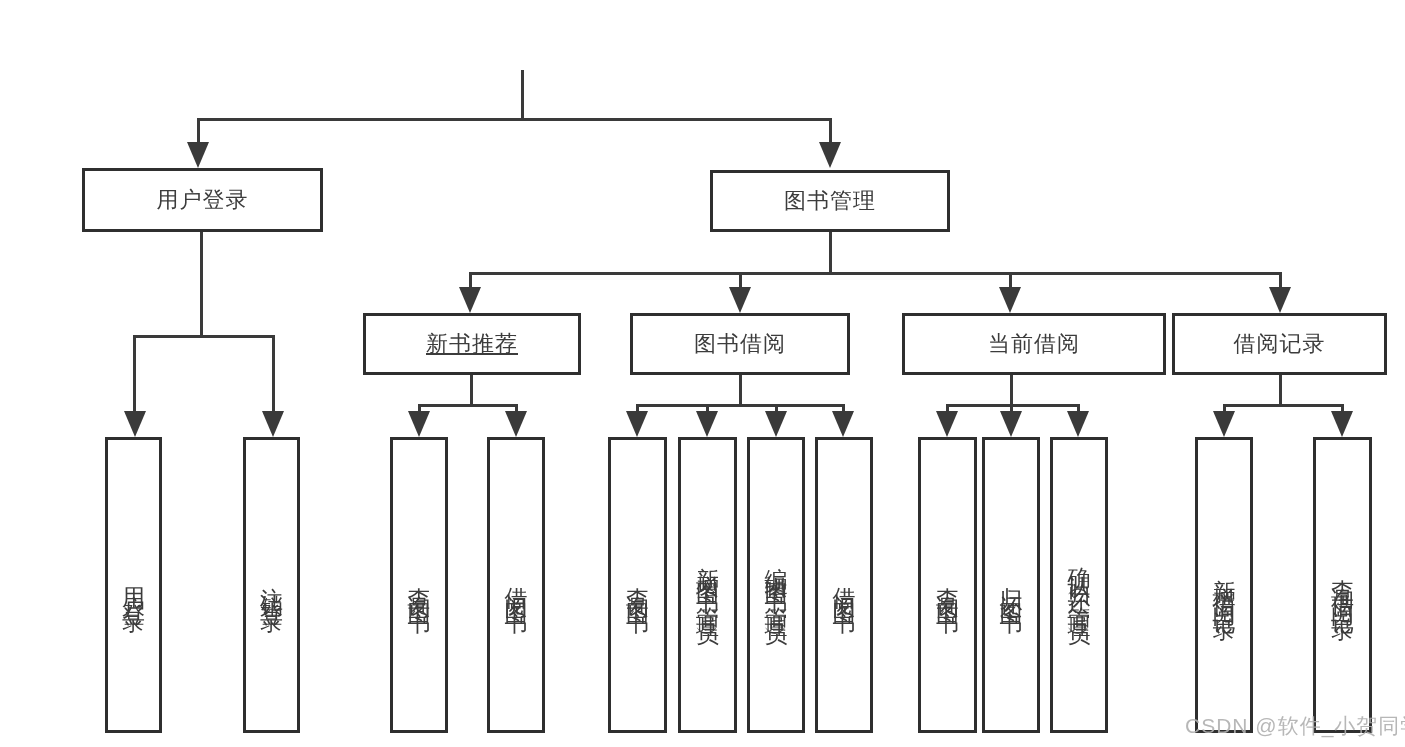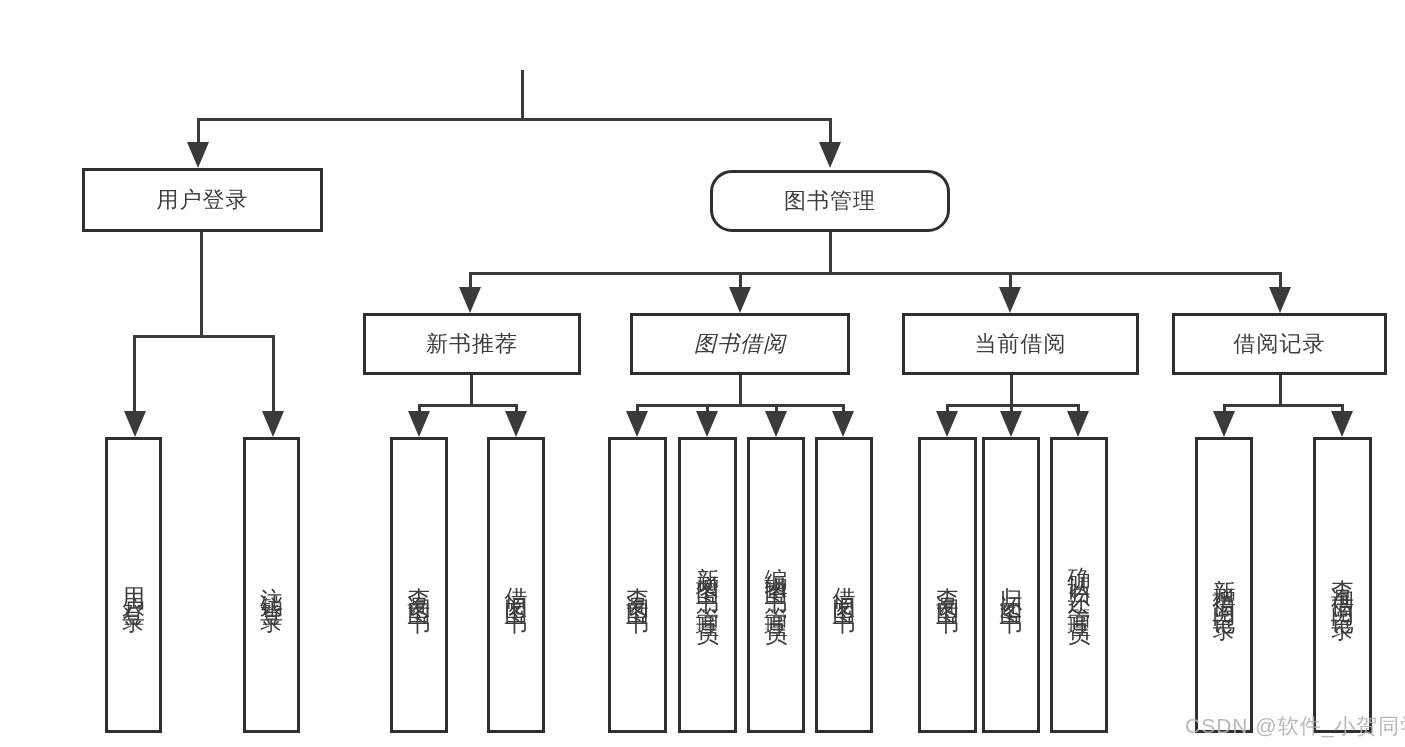--- a/index.html
+++ b/index.html
@@ -91,21 +91,21 @@
   <div class="vline" style="left:521px; top:70px; height:48px;"></div>
   <div class="hline" style="left:197px; top:118px; width:635px;"></div>
   <div class="vline" style="left:197px; top:118px; height:28px;"></div>
   <div class="arrow" style="left:187px; top:142px;"></div>
   <div class="vline" style="left:829px; top:118px; height:28px;"></div>
   <div class="arrow" style="left:819px; top:142px;"></div>
 
   <div class="box" style="left:82px; top:168px; width:241px; height:64px;">
     <span>用户登录</span>
   </div>
-  <div class="box" style="left:710px; top:170px; width:240px; height:62px;border-radius:22px;">
+  <div class="box" style="left:710px; top:170px; width:240px; height:62px;">
     <span>图书管理</span>
   </div>
 
   <div class="vline" style="left:200px; top:232px; height:103px;"></div>
   <div class="hline" style="left:133px; top:335px; width:142px;"></div>
   <div class="vline" style="left:133px; top:335px; height:76px;"></div>
   <div class="arrow" style="left:124px; top:411px;"></div>
   <div class="vline" style="left:272px; top:335px; height:76px;"></div>
   <div class="arrow" style="left:262px; top:411px;"></div>
 
@@ -113,27 +113,27 @@
   <div class="hline" style="left:469px; top:272px; width:813px;"></div>
   <div class="vline" style="left:469px; top:272px; height:15px;"></div>
   <div class="arrow" style="left:459px; top:287px;"></div>
   <div class="vline" style="left:739px; top:272px; height:15px;"></div>
   <div class="arrow" style="left:729px; top:287px;"></div>
   <div class="vline" style="left:1009px; top:272px; height:15px;"></div>
   <div class="arrow" style="left:999px; top:287px;"></div>
   <div class="vline" style="left:1279px; top:272px; height:15px;"></div>
   <div class="arrow" style="left:1269px; top:287px;"></div>
 
-  <div class="box" style="left:363px; top:313px; width:218px; height:62px;">
+  <div class="box" style="left:363px; top:313px; width:218px; height:62px;text-decoration:underline;">
     <span>新书推荐</span>
   </div>
-  <div class="box" style="left:630px; top:313px; width:220px; height:62px;font-style:italic;">
+  <div class="box" style="left:630px; top:313px; width:220px; height:62px;">
     <span>图书借阅</span>
   </div>
-  <div class="box" style="left:902px; top:313px; width:237px; height:62px;">
+  <div class="box" style="left:902px; top:313px; width:264px; height:62px;">
     <span>当前借阅</span>
   </div>
   <div class="box" style="left:1172px; top:313px; width:215px; height:62px;">
     <span>借阅记录</span>
   </div>
 
   <div class="vline" style="left:470px; top:375px; height:29px;"></div>
   <div class="hline" style="left:418px; top:404px; width:100px;"></div>
   <div class="vline" style="left:418px; top:404px; height:9px;"></div>
   <div class="arrow" style="left:408px; top:411px;"></div>

